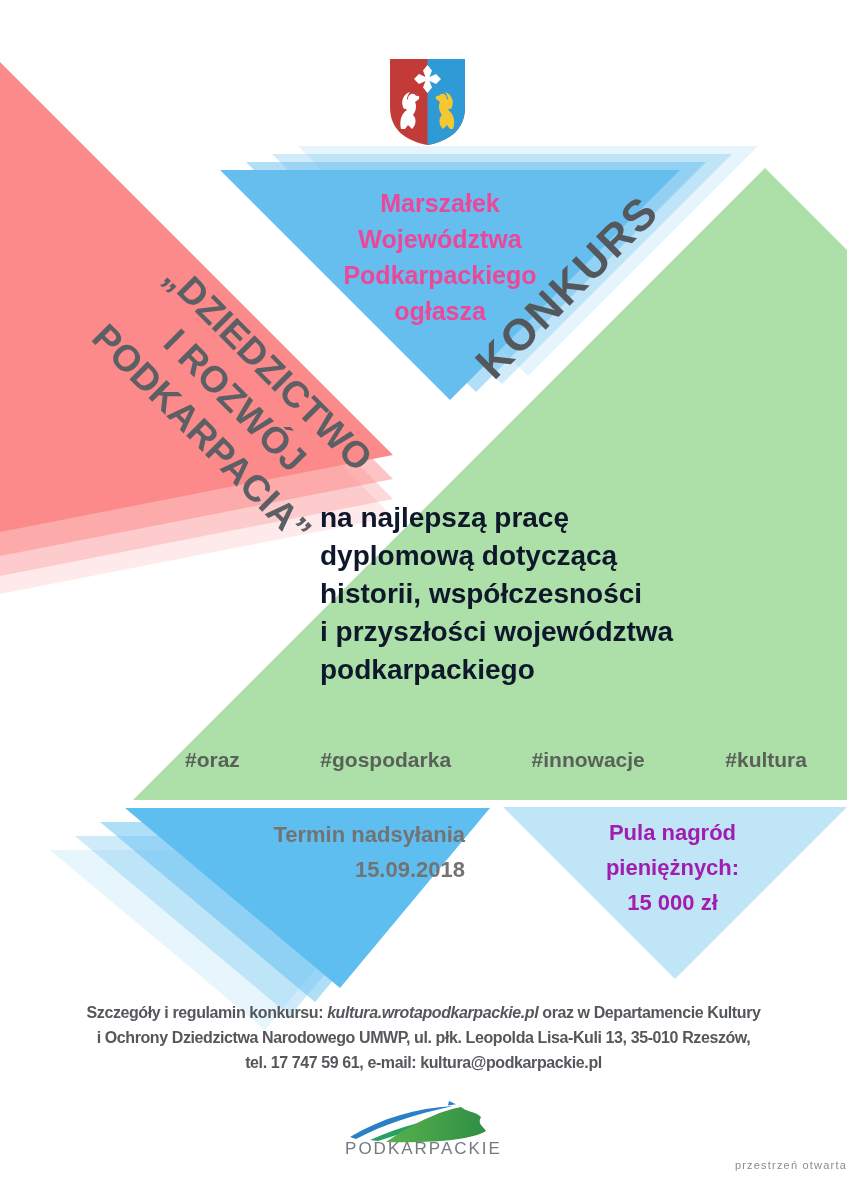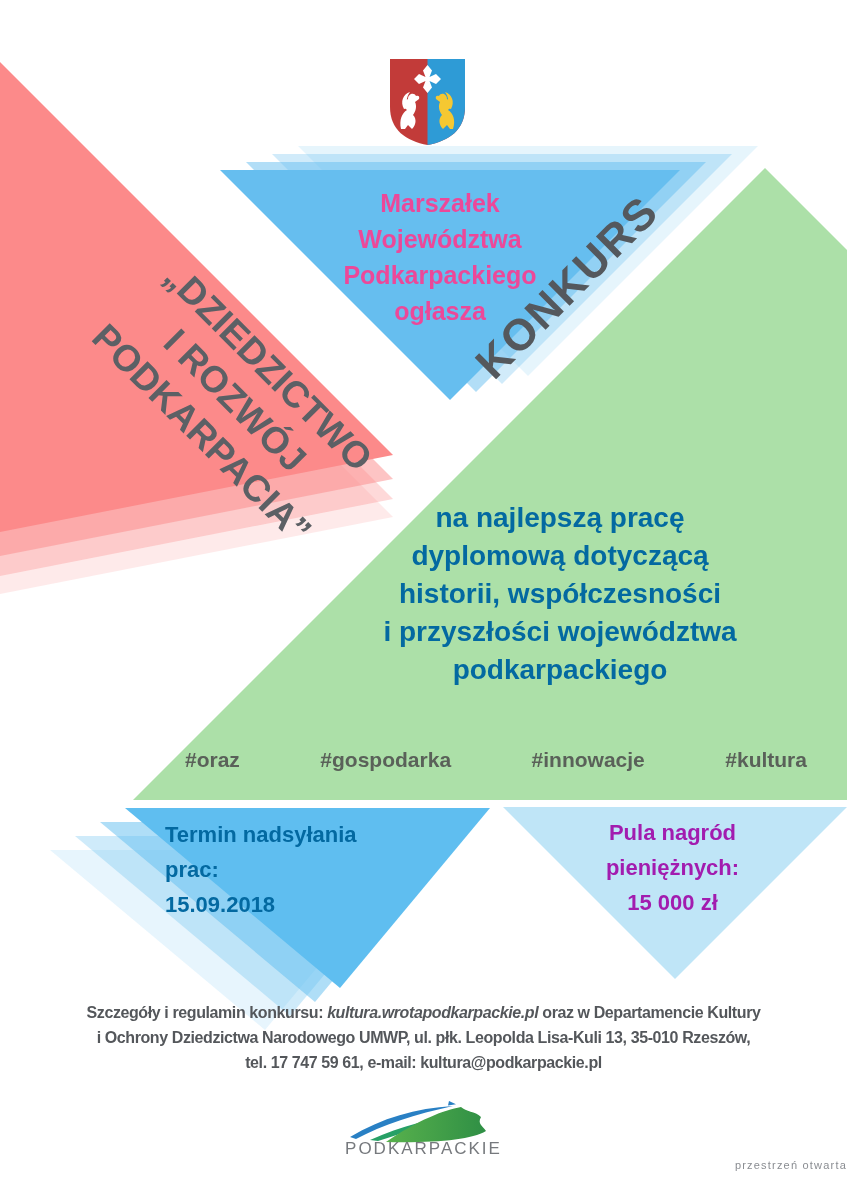--- a/index.html
+++ b/index.html
@@ -12,26 +12,26 @@
   #shapes{position:absolute;left:0;top:0;width:847px;height:1200px;}
   .txt{position:absolute;font-weight:bold;}
   #announcer{left:290px;top:185px;width:300px;text-align:center;
     font-size:25px;line-height:36px;color:#ec4899;}
   #konkurs{left:417px;top:262px;width:300px;text-align:center;
     font-size:44px;letter-spacing:2px;color:#54585d;
     transform:rotate(-45deg);transform-origin:50% 50%;}
   #theme{left:-15px;top:330px;width:500px;text-align:center;
     font-size:37px;line-height:47px;color:#5c6065;
     transform:rotate(45deg);transform-origin:50% 50%;}
-  #description{left:320px;top:499px;width:480px;text-align:center;
-    font-size:28px;line-height:38px;color:#0369a1;}
+  #description{left:320px;top:499px;width:480px;text-align:left;
+    font-size:28px;line-height:38px;color:#0f172a;}
   #hashtags{left:185px;top:748px;width:622px;display:flex;
     justify-content:space-between;font-size:21px;color:#5a6159;}
-  #deadline{left:165px;top:817px;width:300px;text-align:left;
-    font-size:22px;line-height:35px;color:#0369a1;}
+  #deadline{left:165px;top:817px;width:300px;text-align:right;
+    font-size:22px;line-height:35px;color:#737373;}
   #prize{left:525px;top:815px;width:295px;text-align:center;
     font-size:22px;line-height:35px;color:#a21caf;}
   #footer{left:0;top:1000px;width:847px;text-align:center;
     font-size:16px;line-height:25px;letter-spacing:-0.4px;color:#54575b;}
   #footer .it{font-style:italic;}
   #coat{position:absolute;left:387px;top:57px;width:81px;height:90px;}
   #logo-swoosh{position:absolute;left:348px;top:1100px;width:150px;height:44px;}
   #logo-name{left:0;top:1139px;width:847px;text-align:center;font-weight:normal;
     font-size:17px;letter-spacing:2px;color:#76797d;}
   #logo-tagline{left:0;top:1159px;width:847px;text-align:right;font-weight:normal;
@@ -109,21 +109,20 @@
 
   <div class="txt" id="hashtags">
     <span>#oraz</span>
     <span>#gospodarka</span>
     <span>#innowacje</span>
     <span>#kultura</span>
   </div>
 
   <div class="txt" id="deadline">
     <div>Termin nadsyłania</div>
-    <div>prac:</div>
     <div>15.09.2018</div>
   </div>
 
   <div class="txt" id="prize">
     <div>Pula nagród</div>
     <div>pieniężnych:</div>
     <div>15 000 zł</div>
   </div>
 
   <div class="txt" id="footer">

